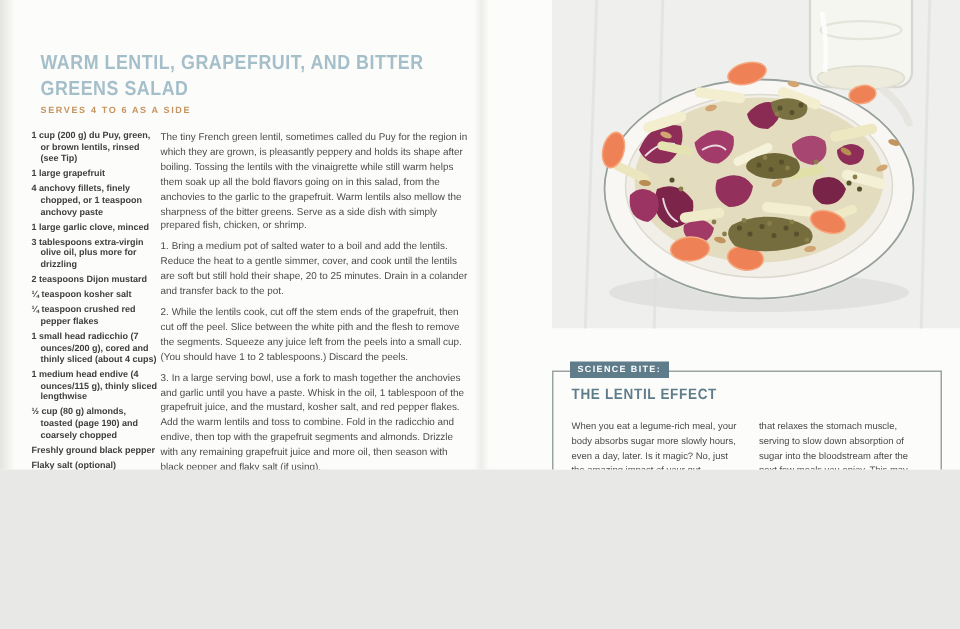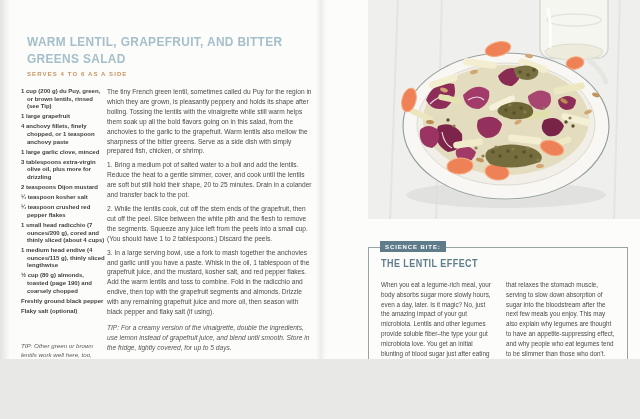--- a/index.html
+++ b/index.html
@@ -1,19 +1,19 @@
 <!DOCTYPE html>
 <html><head>
 <meta charset="utf-8">
 <style>
   * { margin:0; padding:0; box-sizing:border-box; }
   html,body { width:640px; height:419px; }
   body { font-family:"Liberation Sans", sans-serif; background:#e8e8e6; }
   #spread {
-    position:relative; width:640px; height:359px; overflow:hidden;
+    position:relative; width:640px; height:313px; overflow:hidden;
     background:#fcfcfa; color:#4b4b4b;
   }
   
   #left-edge   { position:absolute; left:0; top:0; width:10px; height:419px;
                  background:linear-gradient(90deg,#e3e3e0,rgba(255,255,255,0)); }
   #gutter      { position:absolute; left:316px; top:0; width:10px; height:419px;
                  background:linear-gradient(90deg,rgba(255,255,255,0),#ededea 50%,rgba(255,255,255,0)); }
 
   
   .recipe-title {

